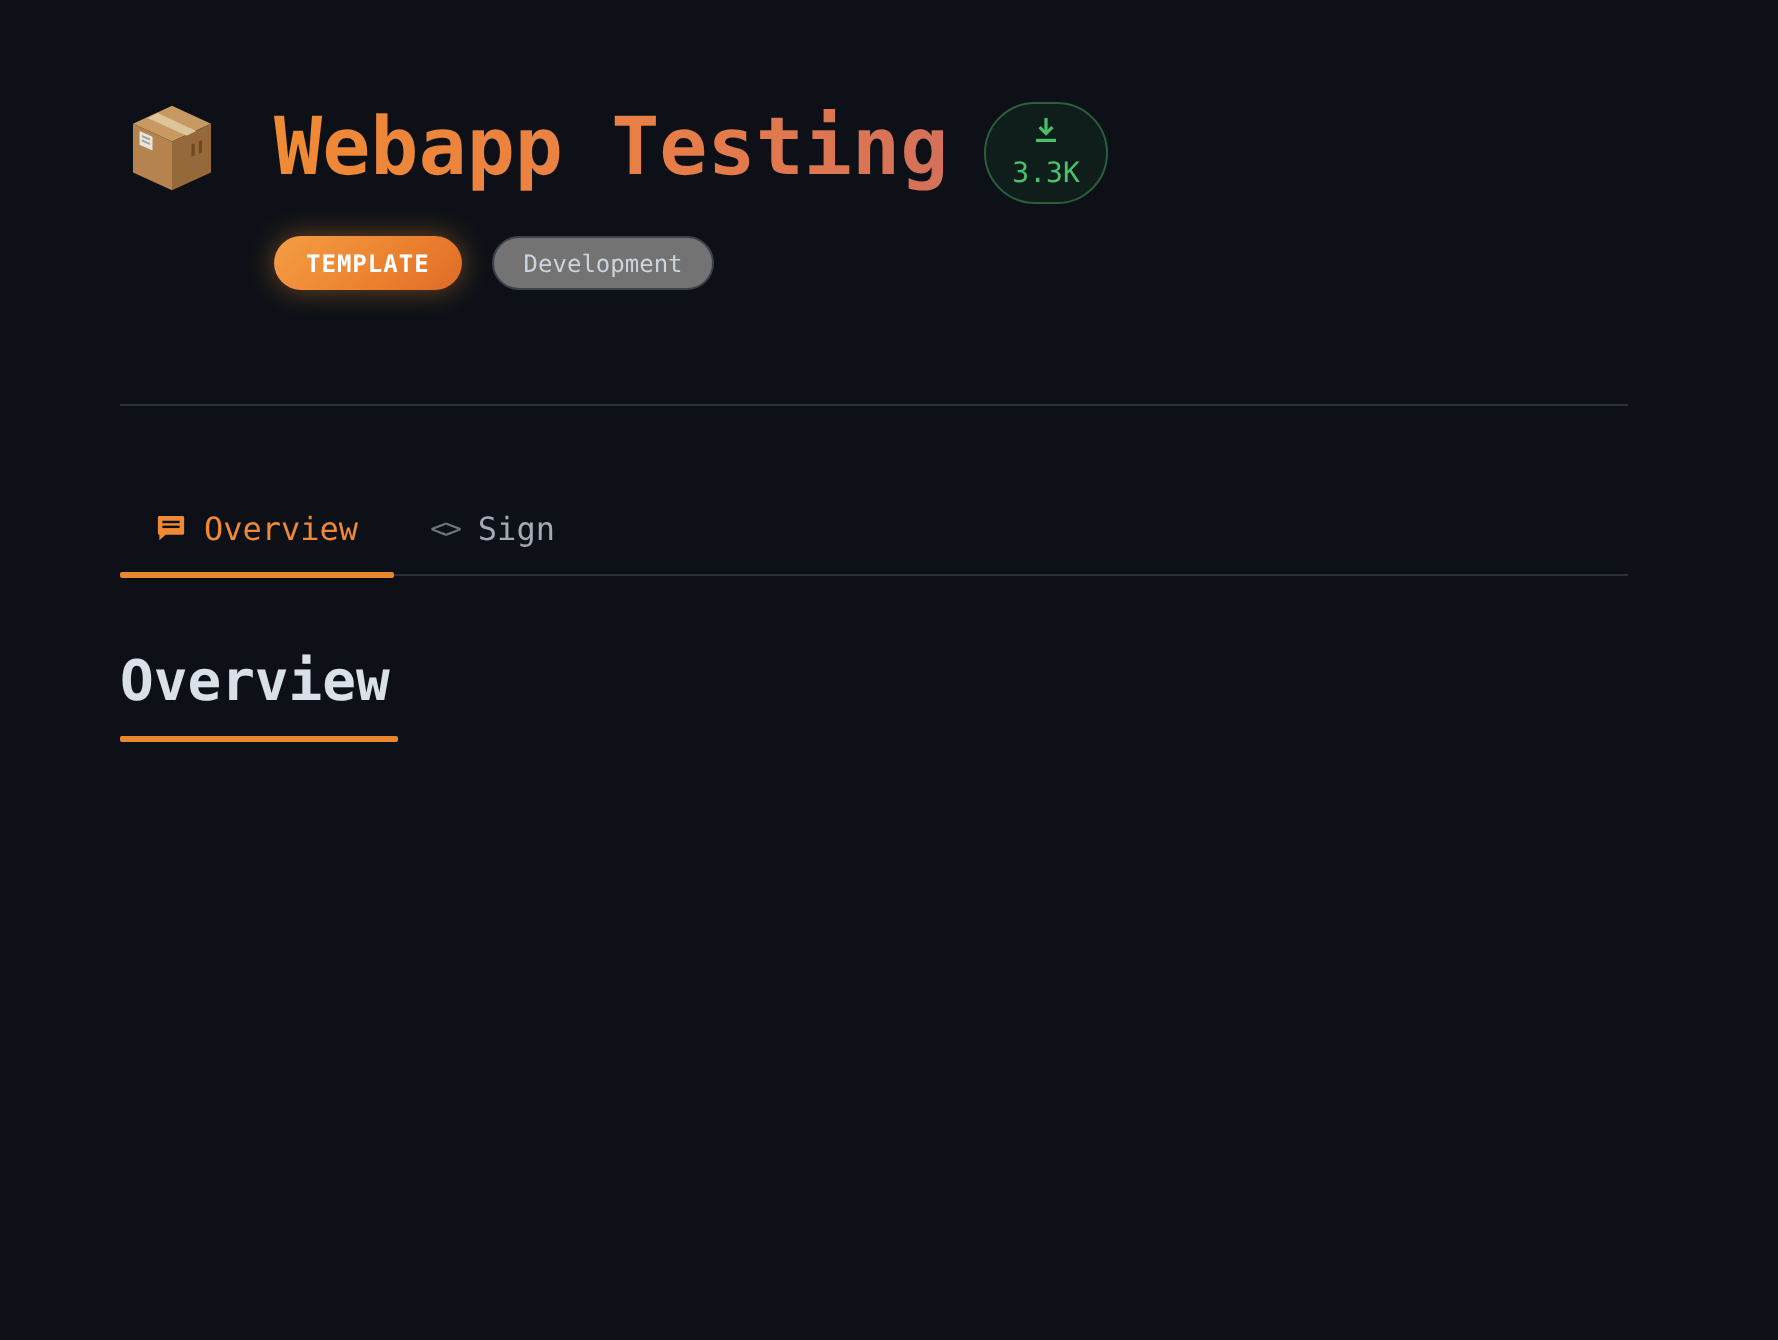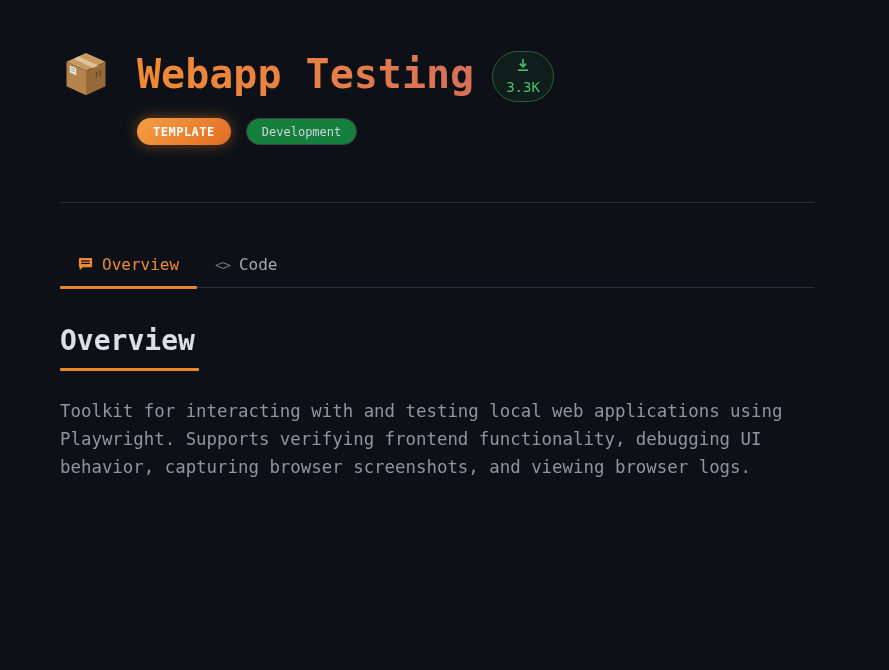--- a/index.html
+++ b/index.html
@@ -66,21 +66,21 @@
     box-shadow: 0 0 14px rgba(238, 140, 50, 0.45);
     color: #ffffff;
     font-size: 12px;
     font-weight: bold;
     letter-spacing: 0.5px;
     cursor: pointer;
   }
   .tag-default {
     padding: 6px 15px 5px;
     border-radius: 999px;
-    background: #15803d;
+    background: #737373;
     border: 1px solid #3a424c;
     color: #ccd4dc;
     font-size: 12px;
     cursor: pointer;
   }
   
   .top-divider {
     margin-top: 57px;
     border: 0;
     border-top: 1px solid #2b313a;
@@ -193,24 +193,23 @@
     <div class="tab active">
       <svg width="15" height="15" viewBox="0 0 16 16">
         <path d="M1.8 1h12.4c.45 0 .8.35.8.8v8.4c0 .45-.35.8-.8.8H5.2L1.8 14v-3h0c-.45 0-.8-.35-.8-.8V1.8c0-.45.35-.8.8-.8z" fill="#ef8935"></path>
         <rect x="3.4" y="3.6" width="9.2" height="1.3" fill="#0d1117"></rect>
         <rect x="3.4" y="6.2" width="9.2" height="1.3" fill="#0d1117"></rect>
       </svg>
       <span>Overview</span>
     </div>
     <div class="tab inactive">
       <span class="glyph">&lt;&gt;</span>
-      <span>Code</span>
+      <span>Sign</span>
     </div>
   </div>
 
   <div class="overview-section">
     <h2 class="section-heading">Overview</h2>
     <div class="heading-rule"></div>
-    <p class="overview-text">Toolkit for interacting with and testing local web applications using Playwright. Supports verifying frontend functionality, debugging UI behavior, capturing browser screenshots, and viewing browser logs.</p>
   </div>
 
 
 </div>
 
 </body></html>

